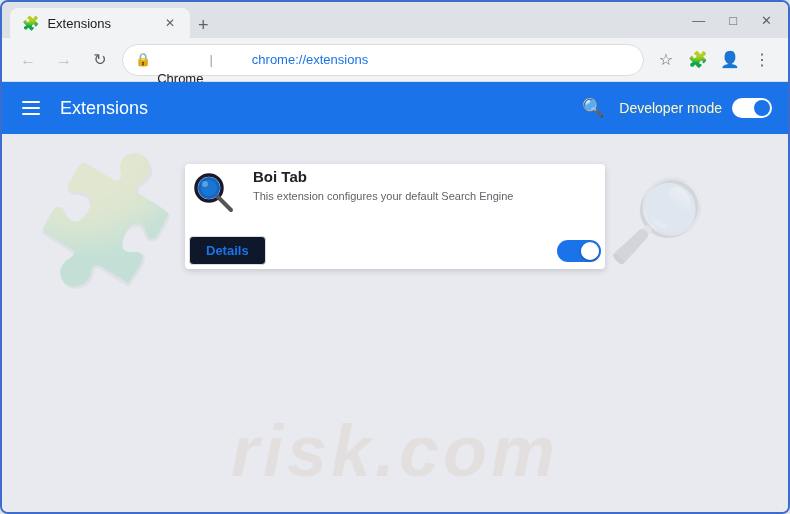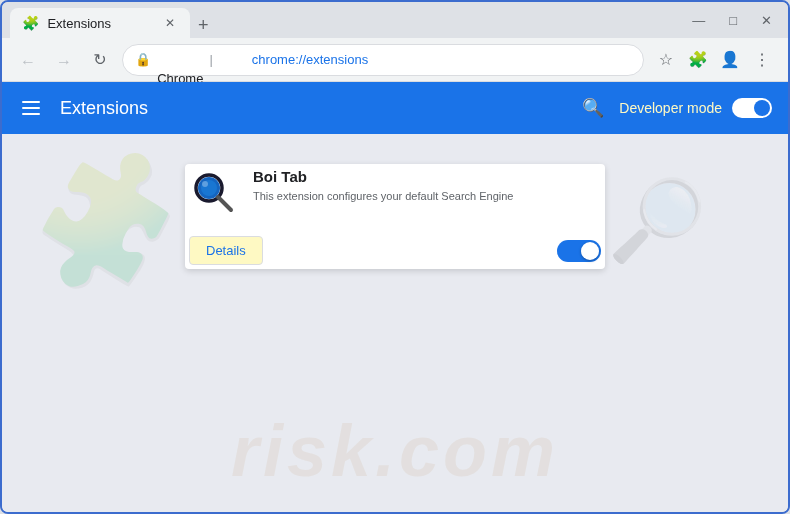--- a/index.html
+++ b/index.html
@@ -351,27 +351,27 @@
     }
 
     .ext-card-footer {
       display: flex;
       align-items: center;
       gap: 12px;
     }
 
     .ext-btn {
       border: 1px solid #dadce0;
-      background: #fef9c3;
+      background: #0f172a;
       border-radius: 4px;
       padding: 6px 16px;
       font-size: 13px;
       color: #1a73e8;
       cursor: pointer;
-      font-weight: 400;
+      font-weight: 700;
     }
 
     .ext-toggle {
       margin-left: auto;
       width: 44px;
       height: 22px;
       background: #1a73e8;
       border-radius: 11px;
       position: relative;
       cursor: pointer;

